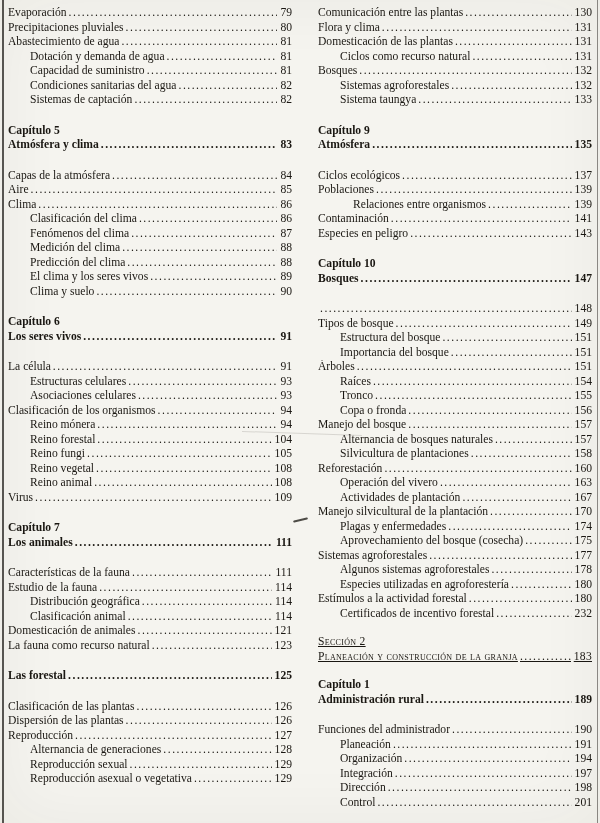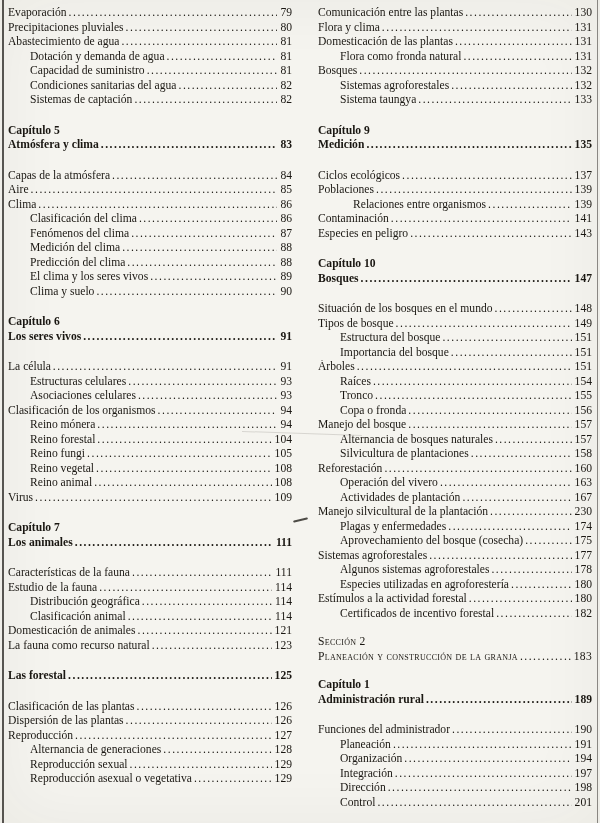--- a/index.html
+++ b/index.html
@@ -34,21 +34,21 @@
     min-width: 6px;
   }
   .dots::after {
     content: "..........................................................................................................";
     letter-spacing: 1.5px;
   }
   .pg { flex: 0 0 auto; }
   .ind1 { padding-left: 22px; }
   .ind2 { padding-left: 35px; justify-content: space-between; }
   .bold { font-weight: bold; }
-  .sc { font-variant: small-caps; letter-spacing: 0.3px; }
+  .sc { font-variant: small-caps; letter-spacing: 0.3px; text-decoration: underline; }
   .gap { width: 100%; }
   
   .edge-left {
     position: absolute; left: 2px; top: 0;
     width: 2px; height: 823px;
     background: rgba(35,32,28,0.75);
   }
   .edge-right {
     position: absolute; right: 2px; top: 0;
     width: 1.5px; height: 823px;
@@ -311,21 +311,21 @@
         <span class="t">Flora y clima</span>
         <span class="dots"></span>
         <span class="pg">131</span>
       </div>
       <div class="row">
         <span class="t">Domesticación de las plantas</span>
         <span class="dots"></span>
         <span class="pg">131</span>
       </div>
       <div class="row ind1">
-        <span class="t">Flora como fronda natural</span>
+        <span class="t">Ciclos como recurso natural</span>
         <span class="dots"></span>
         <span class="pg">131</span>
       </div>
       <div class="row">
         <span class="t">Bosques</span>
         <span class="dots"></span>
         <span class="pg">132</span>
       </div>
       <div class="row ind1">
         <span class="t">Sistemas agroforestales</span>
@@ -335,21 +335,21 @@
       <div class="row ind1">
         <span class="t">Sistema taungya</span>
         <span class="dots"></span>
         <span class="pg">133</span>
       </div>
       <div class="gap" style="height: 16px;"></div>
       <div class="row bold">
         <span class="t">Capítulo 9</span>
       </div>
       <div class="row bold">
-        <span class="t">Medición</span>
+        <span class="t">Atmósfera</span>
         <span class="dots"></span>
         <span class="pg">135</span>
       </div>
       <div class="gap" style="height: 16px;"></div>
       <div class="row">
         <span class="t">Ciclos ecológicos</span>
         <span class="dots"></span>
         <span class="pg">137</span>
       </div>
       <div class="row">
@@ -376,21 +376,20 @@
       <div class="row bold">
         <span class="t">Capítulo 10</span>
       </div>
       <div class="row bold">
         <span class="t">Bosques</span>
         <span class="dots"></span>
         <span class="pg">147</span>
       </div>
       <div class="gap" style="height: 16px;"></div>
       <div class="row">
-        <span class="t">Situación de los bosques en el mundo</span>
         <span class="dots"></span>
         <span class="pg">148</span>
       </div>
       <div class="row">
         <span class="t">Tipos de bosque</span>
         <span class="dots"></span>
         <span class="pg">149</span>
       </div>
       <div class="row ind1">
         <span class="t">Estructura del bosque</span>
@@ -448,21 +447,21 @@
         <span class="pg">163</span>
       </div>
       <div class="row ind1">
         <span class="t">Actividades de plantación</span>
         <span class="dots"></span>
         <span class="pg">167</span>
       </div>
       <div class="row">
         <span class="t">Manejo silvicultural de la plantación</span>
         <span class="dots"></span>
-        <span class="pg">230</span>
+        <span class="pg">170</span>
       </div>
       <div class="row ind1">
         <span class="t">Plagas y enfermedades</span>
         <span class="dots"></span>
         <span class="pg">174</span>
       </div>
       <div class="row ind1">
         <span class="t">Aprovechamiento del bosque (cosecha)</span>
         <span class="dots"></span>
         <span class="pg">175</span>
@@ -483,21 +482,21 @@
         <span class="pg">180</span>
       </div>
       <div class="row">
         <span class="t">Estímulos a la actividad forestal</span>
         <span class="dots"></span>
         <span class="pg">180</span>
       </div>
       <div class="row ind1">
         <span class="t">Certificados de incentivo forestal</span>
         <span class="dots"></span>
-        <span class="pg">182</span>
+        <span class="pg">232</span>
       </div>
       <div class="gap" style="height: 14px;"></div>
       <div class="row sc">
         <span class="t">Sección 2</span>
       </div>
       <div class="row sc">
         <span class="t">Planeación y construcción de la granja</span>
         <span class="dots"></span>
         <span class="pg">183</span>
       </div>

